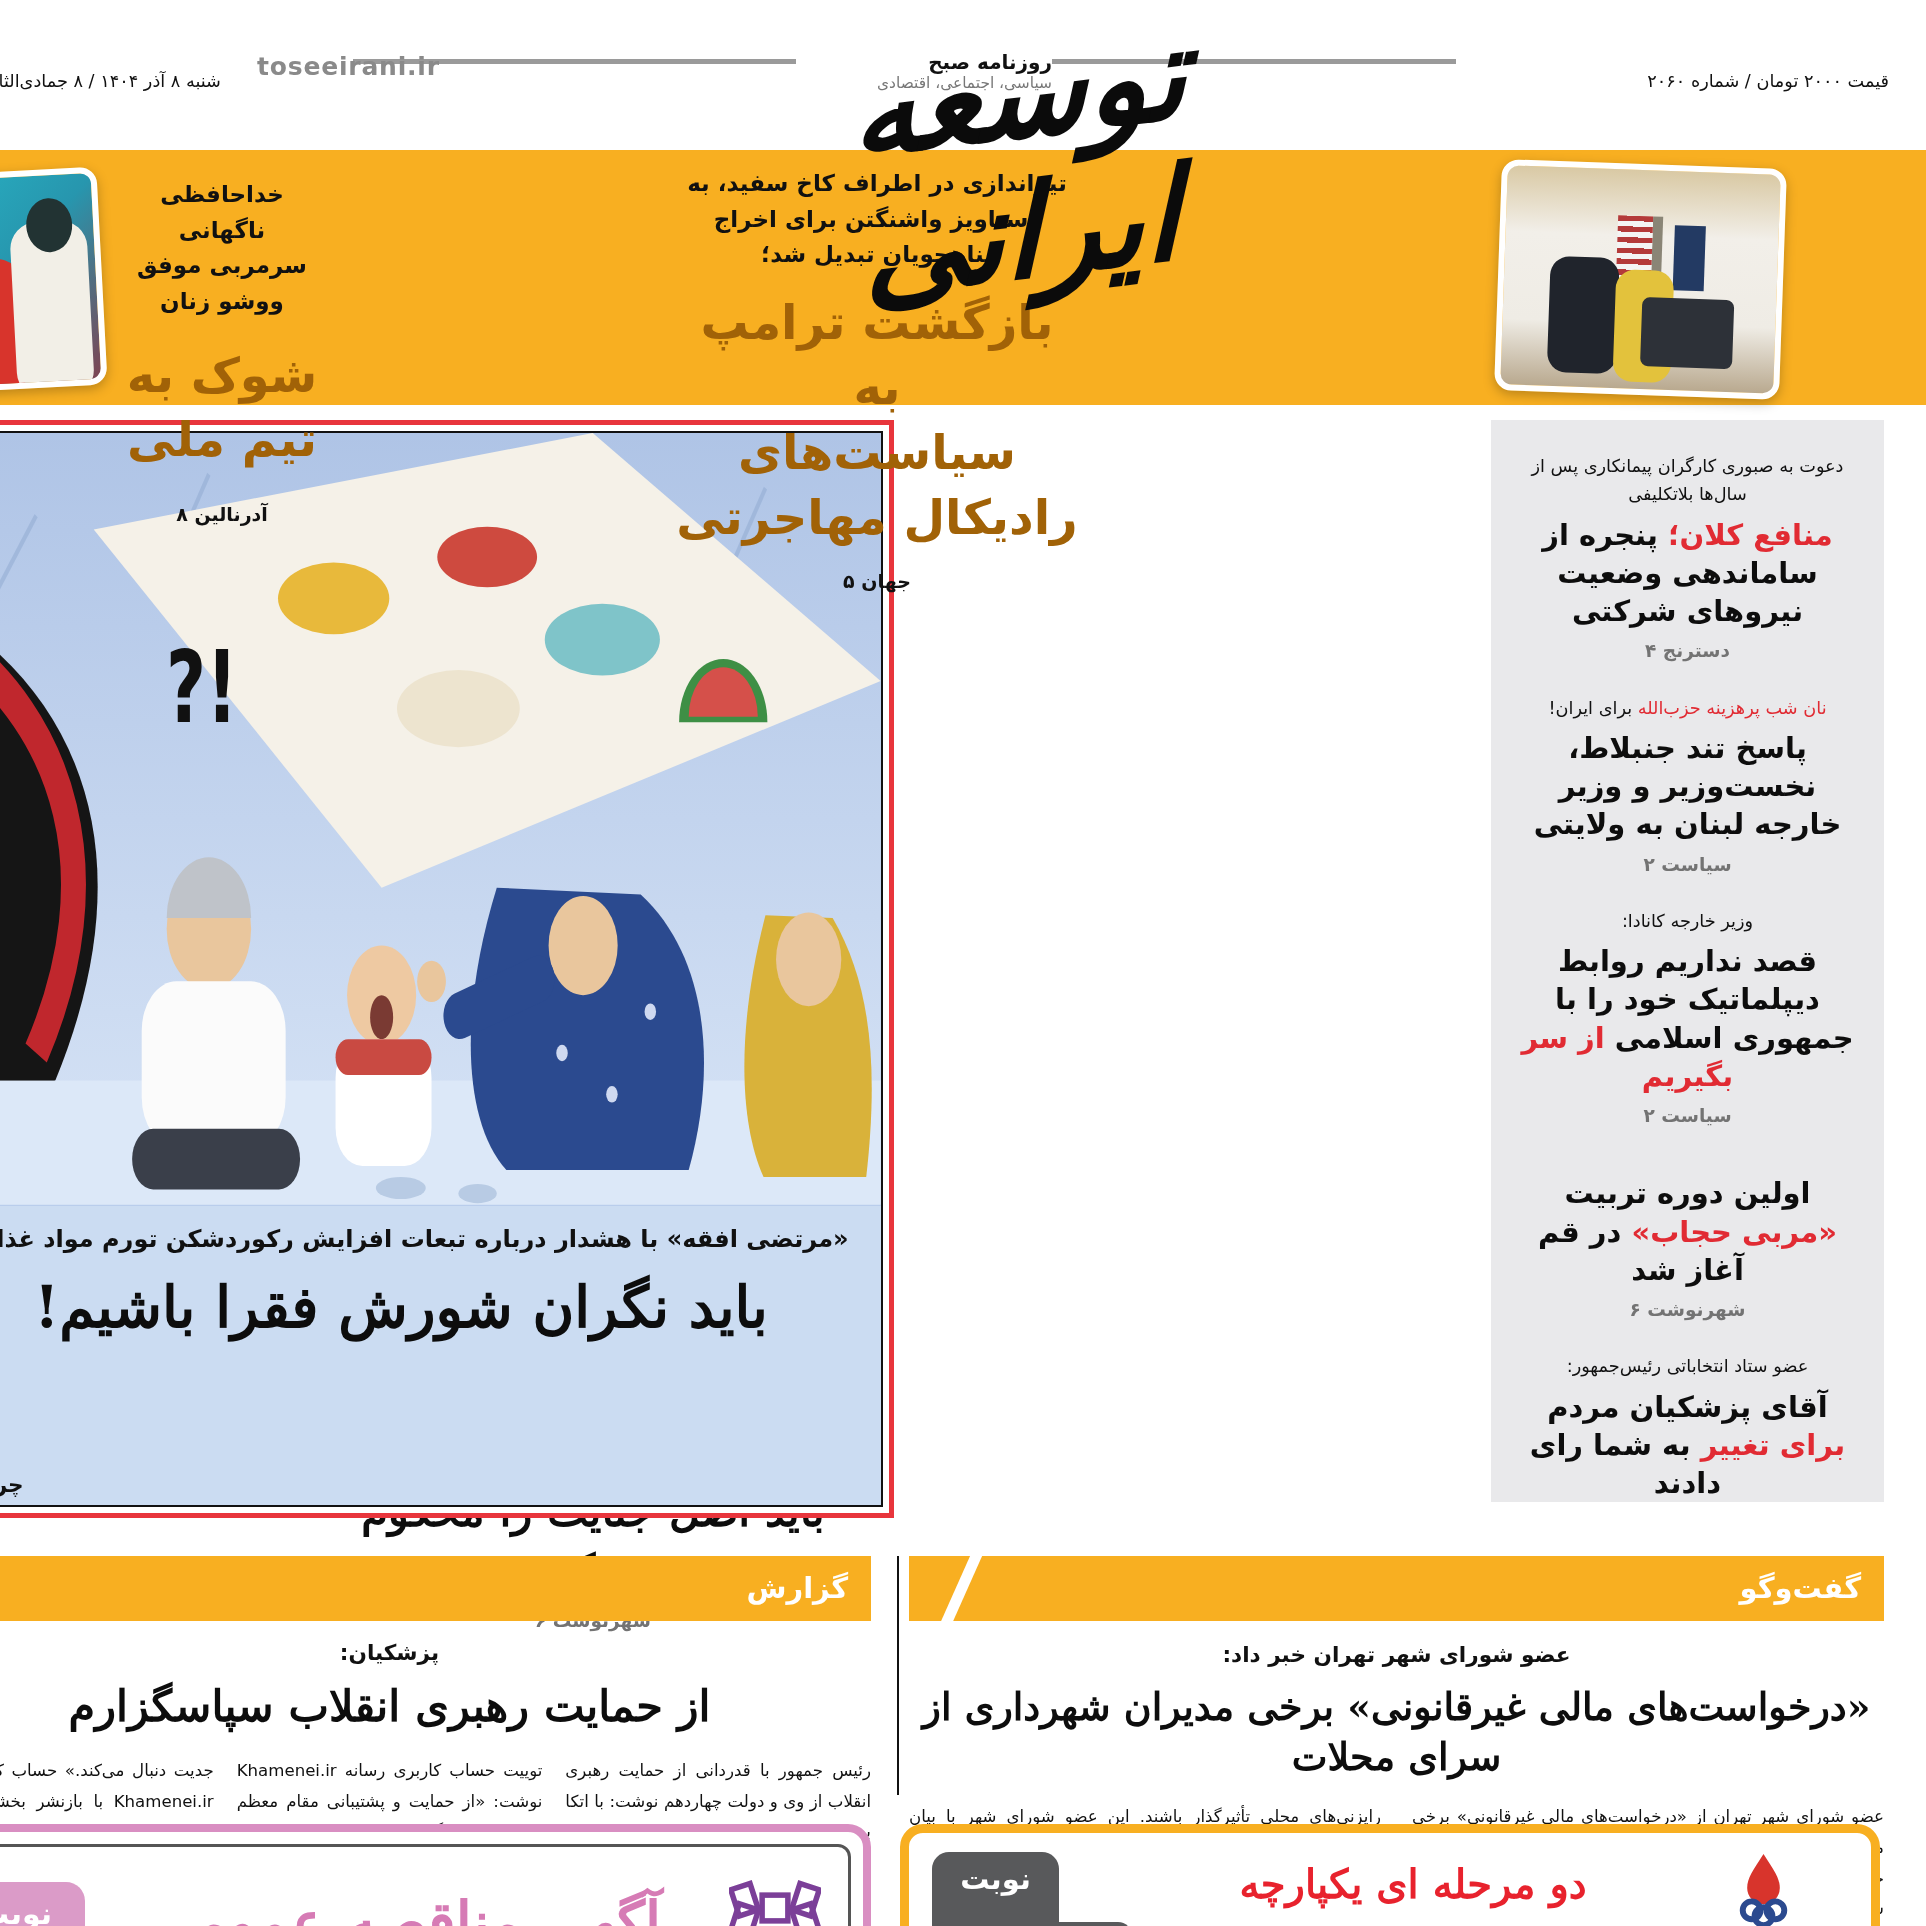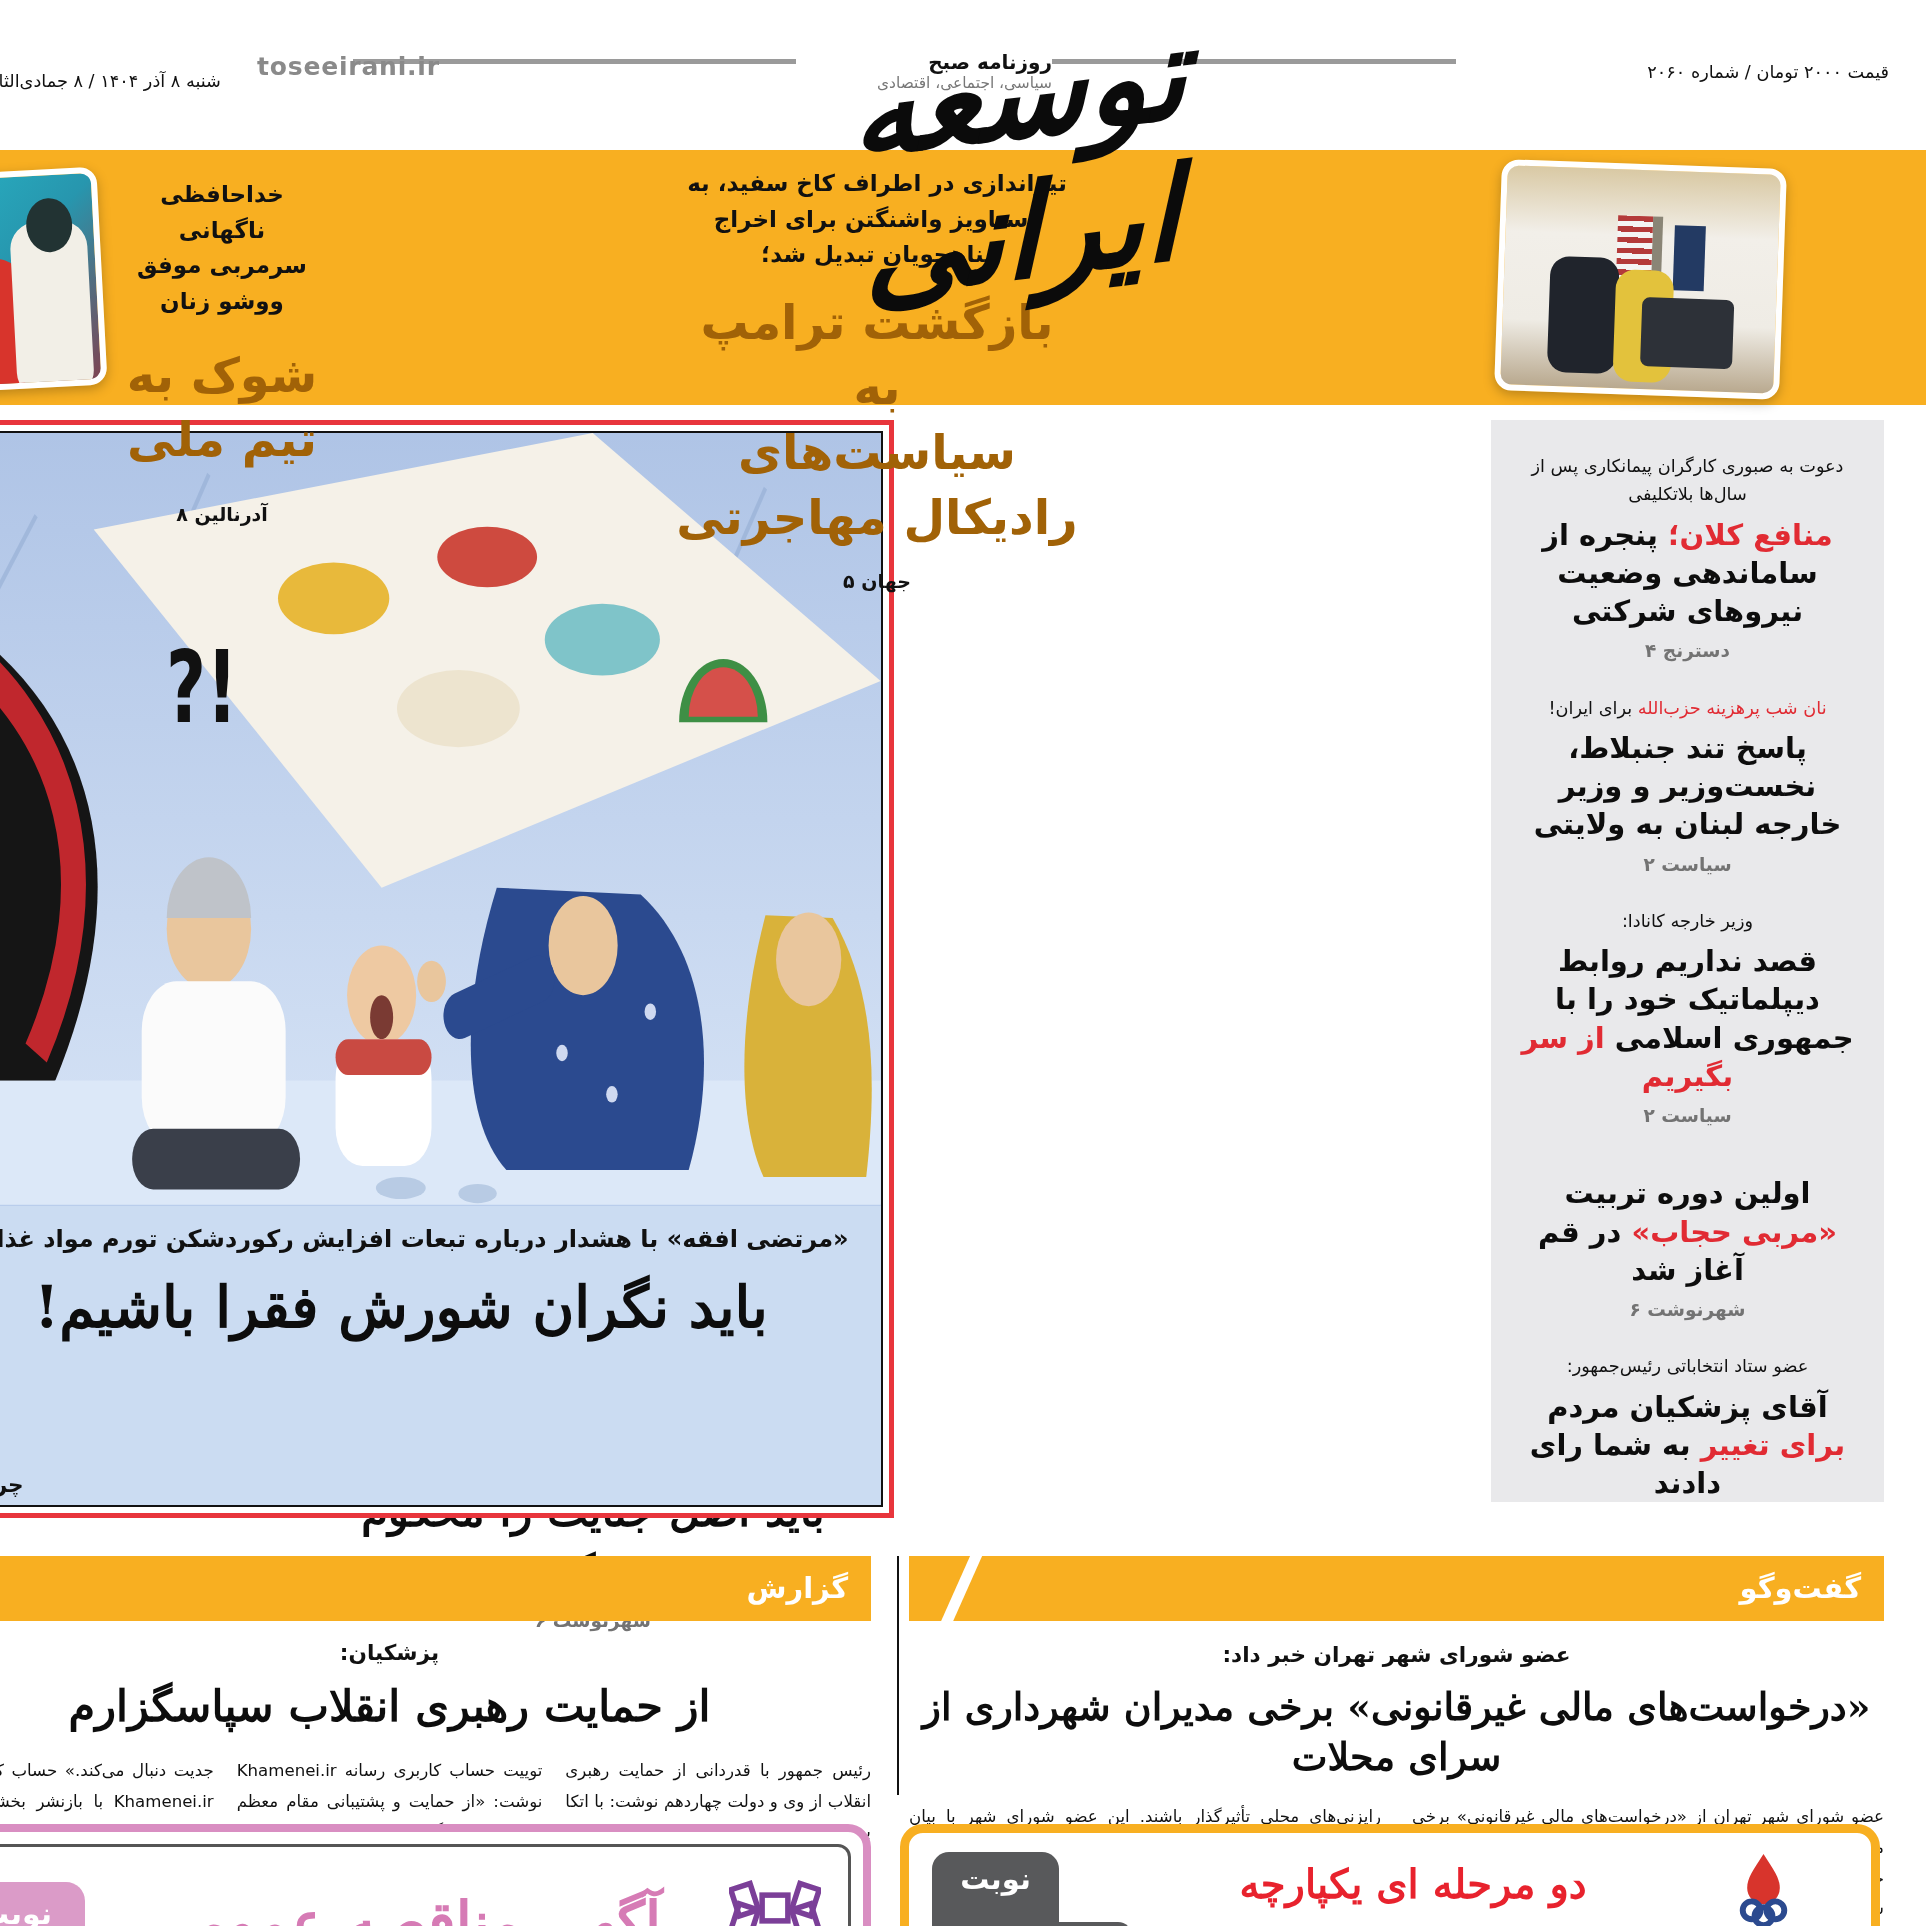--- a/index.html
+++ b/index.html
@@ -69,21 +69,21 @@
   .adB-inner { border:3.1px solid #555; border-radius:13px; height:100%; padding:15.4px 23px; position:relative; overflow:hidden; }
   .adB-title { color:#D67BB5; font-size:58px; font-weight:bold; font-family:"DejaVu Serif", serif; }
   .badge-pink { background:#DB9BC8; color:#fff; font-weight:bold; border-radius:14px; text-align:center; }
 </style>
 </head>
 <body>
 
 <div id="page">
 
   <div class="abs hdr-rule" style="right:470px; top:59px; width:404px;"></div>
-  <div class="abs hdr-small" style="right:37px; top:62px; width:431px;">قیمت ۲۰۰۰ تومان / شماره ۲۰۶۰</div>
+  <div class="abs hdr-small" style="right:37px; top:71px; width:431px;">قیمت ۲۰۰۰ تومان / شماره ۲۰۶۰</div>
   <div class="abs" style="right:874px; top:50px; width:239px; text-align:right;">
     <div class="logo-sub1">روزنامه صبح</div>
     <div class="logo-sub2">سیاسی، اجتماعی، اقتصادی</div>
   </div>
   <div class="abs hdr-rule" style="left:489px; top:59px; width:443px;"></div>
   <div class="abs site" style="left:393px; top:52px;">toseeirani.ir</div>
   <div class="abs hdr-small" style="left:35px; top:71px; width:347px; text-align:left;">شنبه ۸ آذر ۱۴۰۴ / ۸ جمادی‌الثانی ۱۴۴۷ / ۲۹ نوامبر ۲۰۲۵</div>
 
   <div class="abs logo-cal" style="right:616px; top:23px; width:578px; height:362px; z-index:6;">توسعه ایرانی</div>
 

